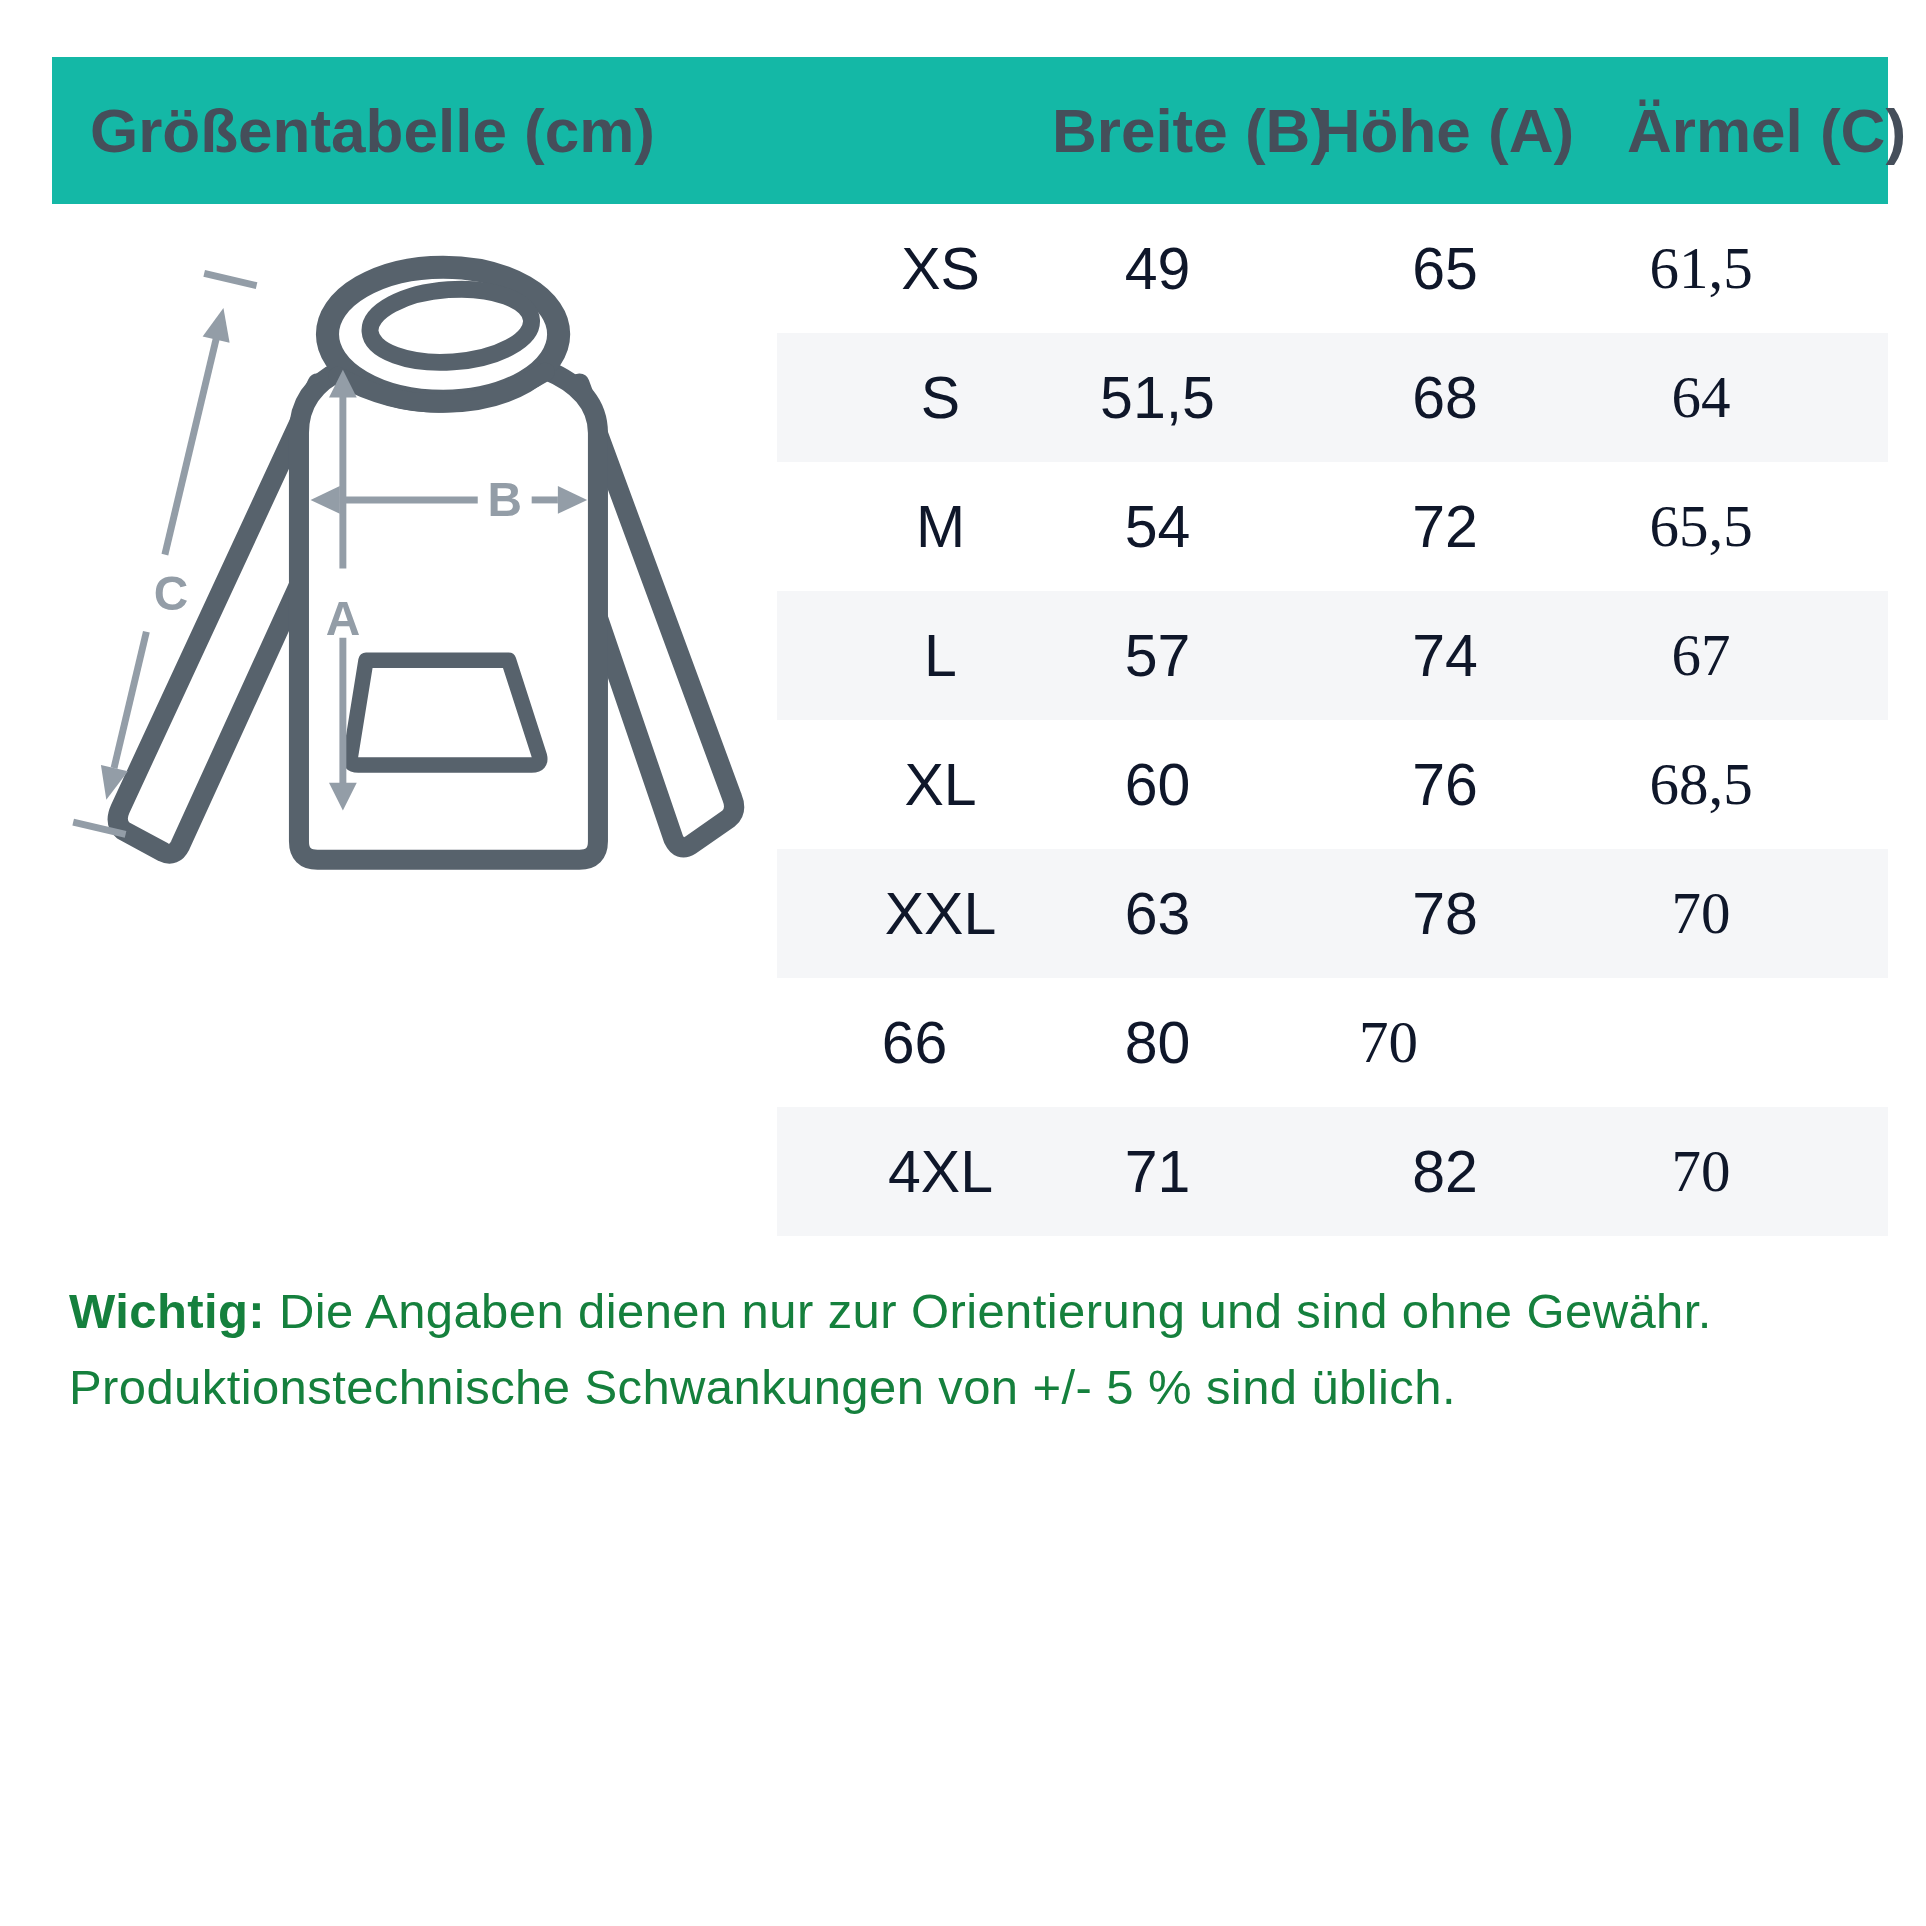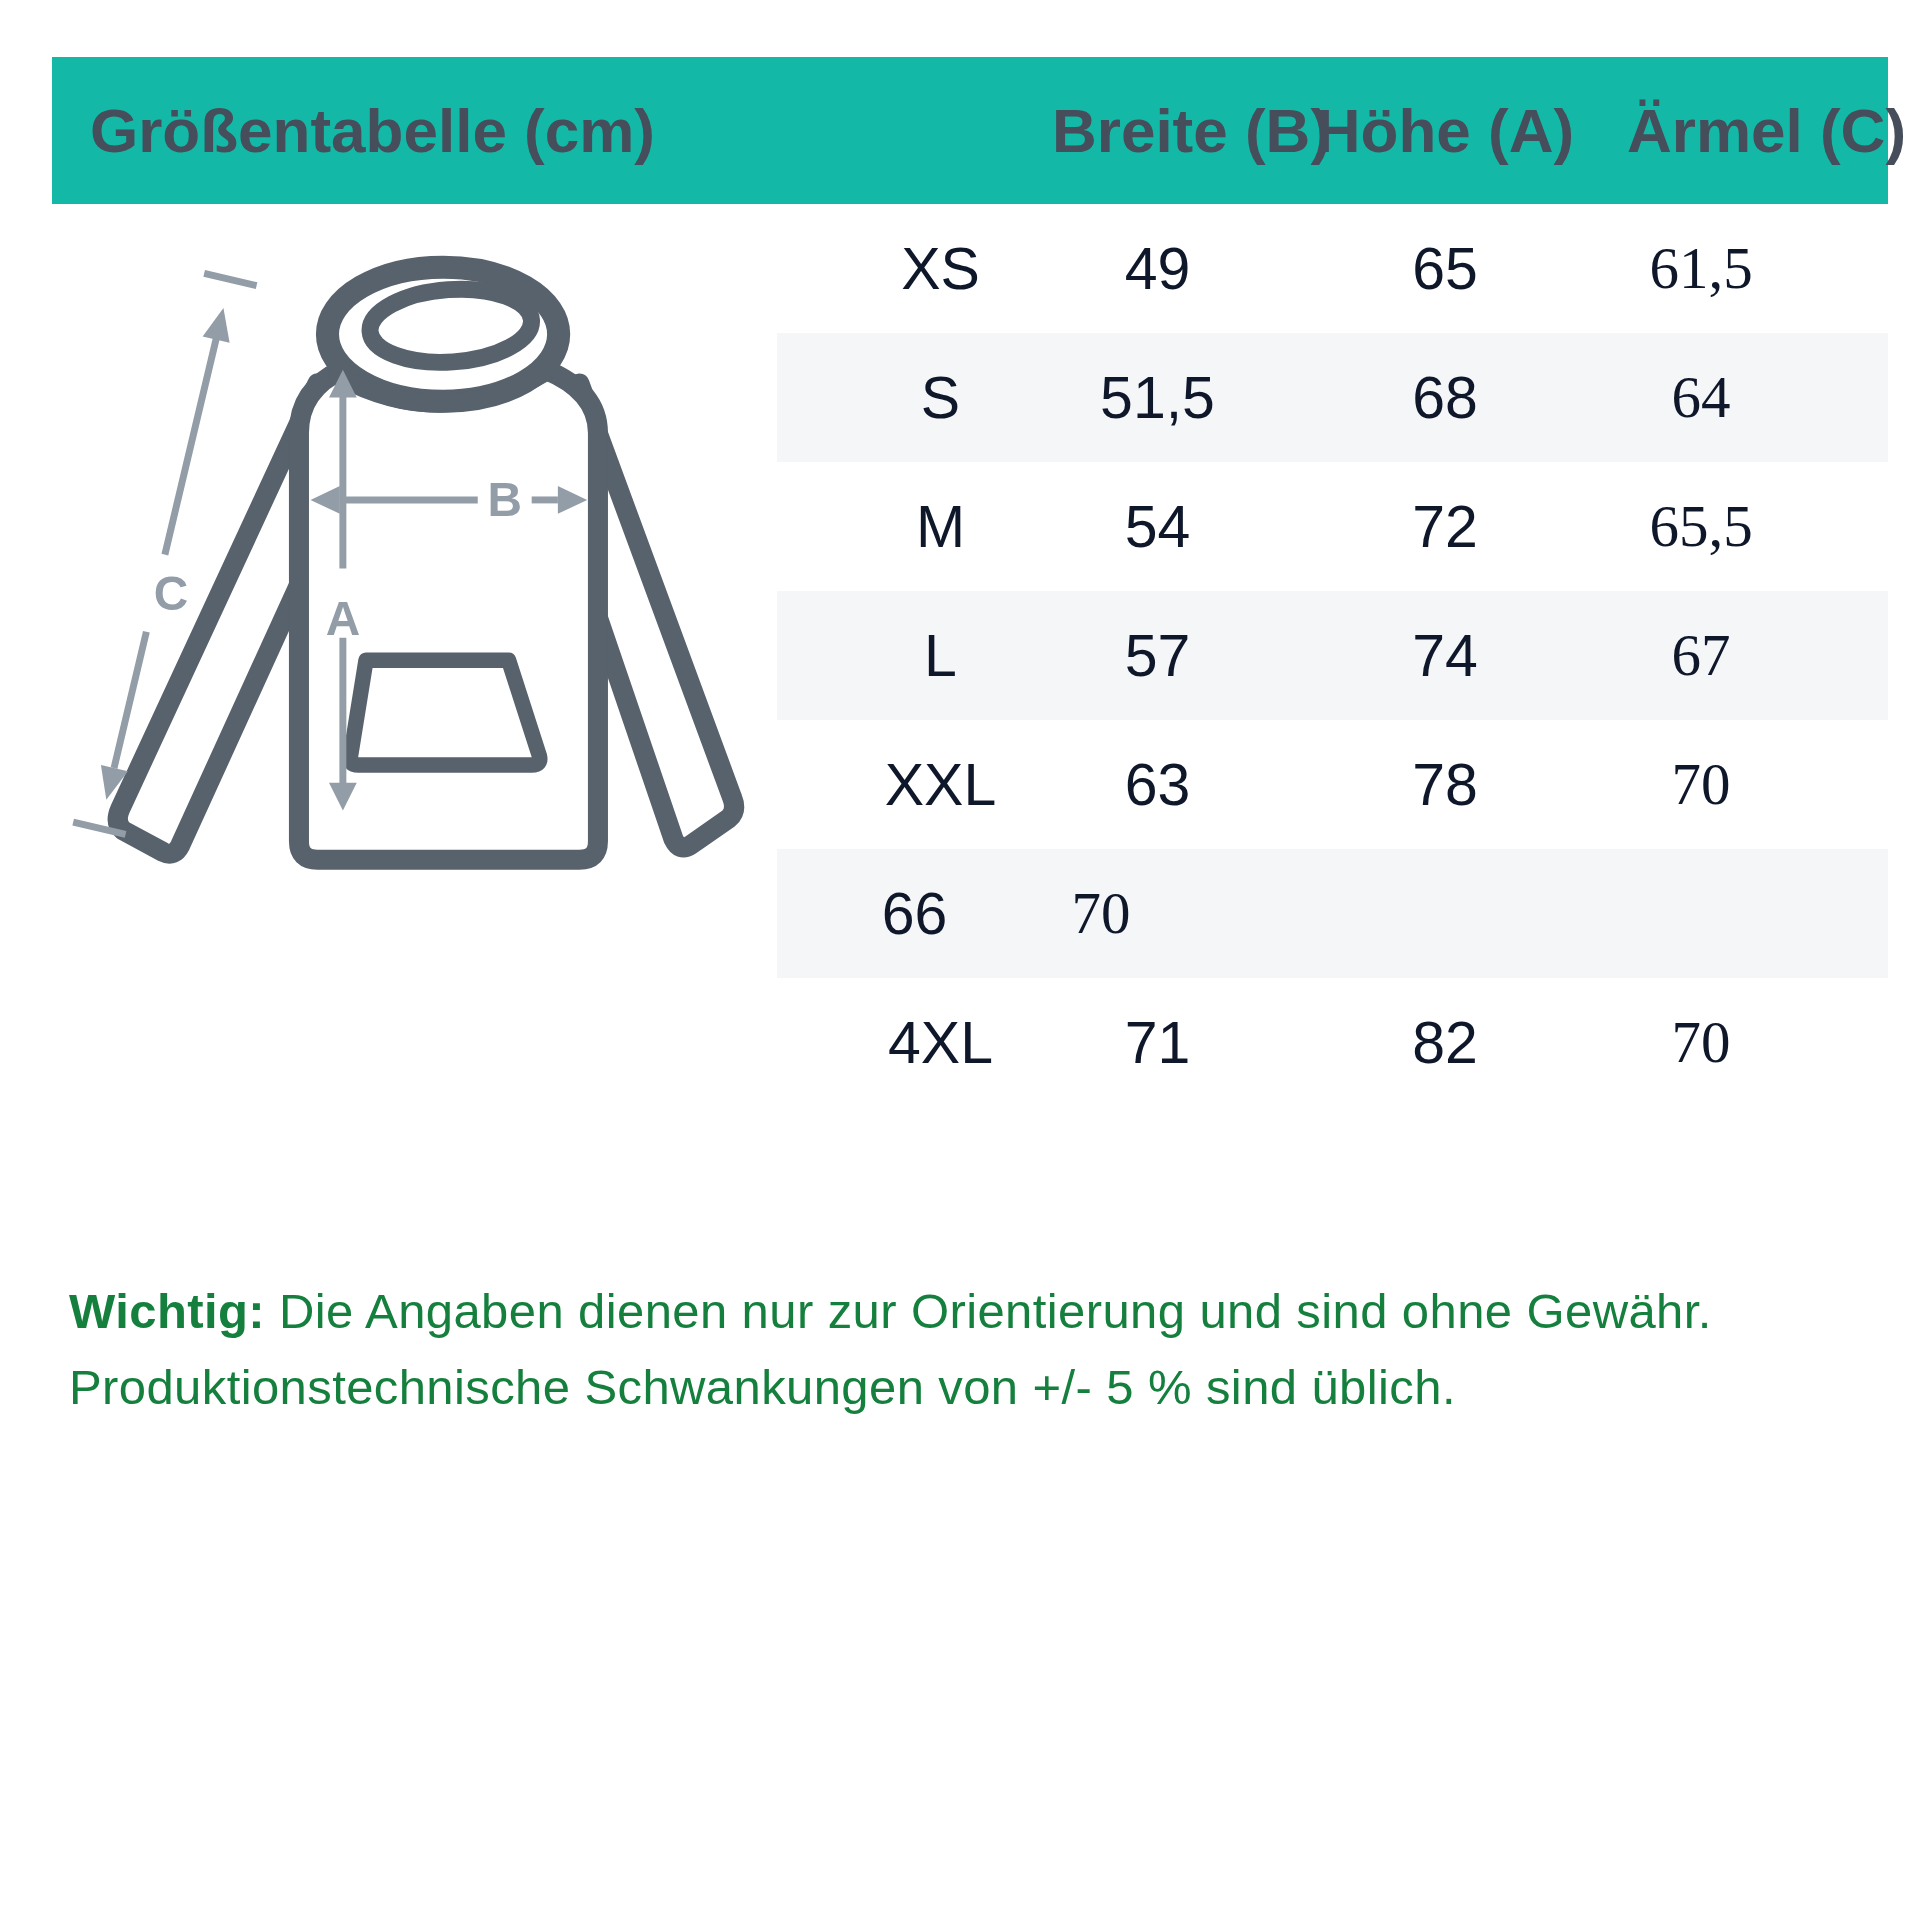--- a/index.html
+++ b/index.html
@@ -75,27 +75,34 @@
       <div class="cell c-a">72</div>
       <div class="cell c-c">65,5</div>
     </div>
     <div class="row">
       <div class="cell c-size">L</div>
       <div class="cell c-b">57</div>
       <div class="cell c-a">74</div>
       <div class="cell c-c">67</div>
     </div>
     <div class="row">
+      <div class="cell c-size">XL</div>
+      <div class="cell c-b">60</div>
+      <div class="cell c-a">76</div>
+      <div class="cell c-c">68,5</div>
+    </div>
+    <div class="row">
       <div class="cell c-size">XXL</div>
       <div class="cell c-b">63</div>
       <div class="cell c-a">78</div>
       <div class="cell c-c">70</div>
     </div>
     <div class="row">
       <div class="cell c-b">66</div>
+      <div class="cell c-a">80</div>
       <div class="cell c-c">70</div>
     </div>
     <div class="row">
       <div class="cell c-size">4XL</div>
       <div class="cell c-b">71</div>
       <div class="cell c-a">82</div>
       <div class="cell c-c">70</div>
     </div>
   </div>
 

